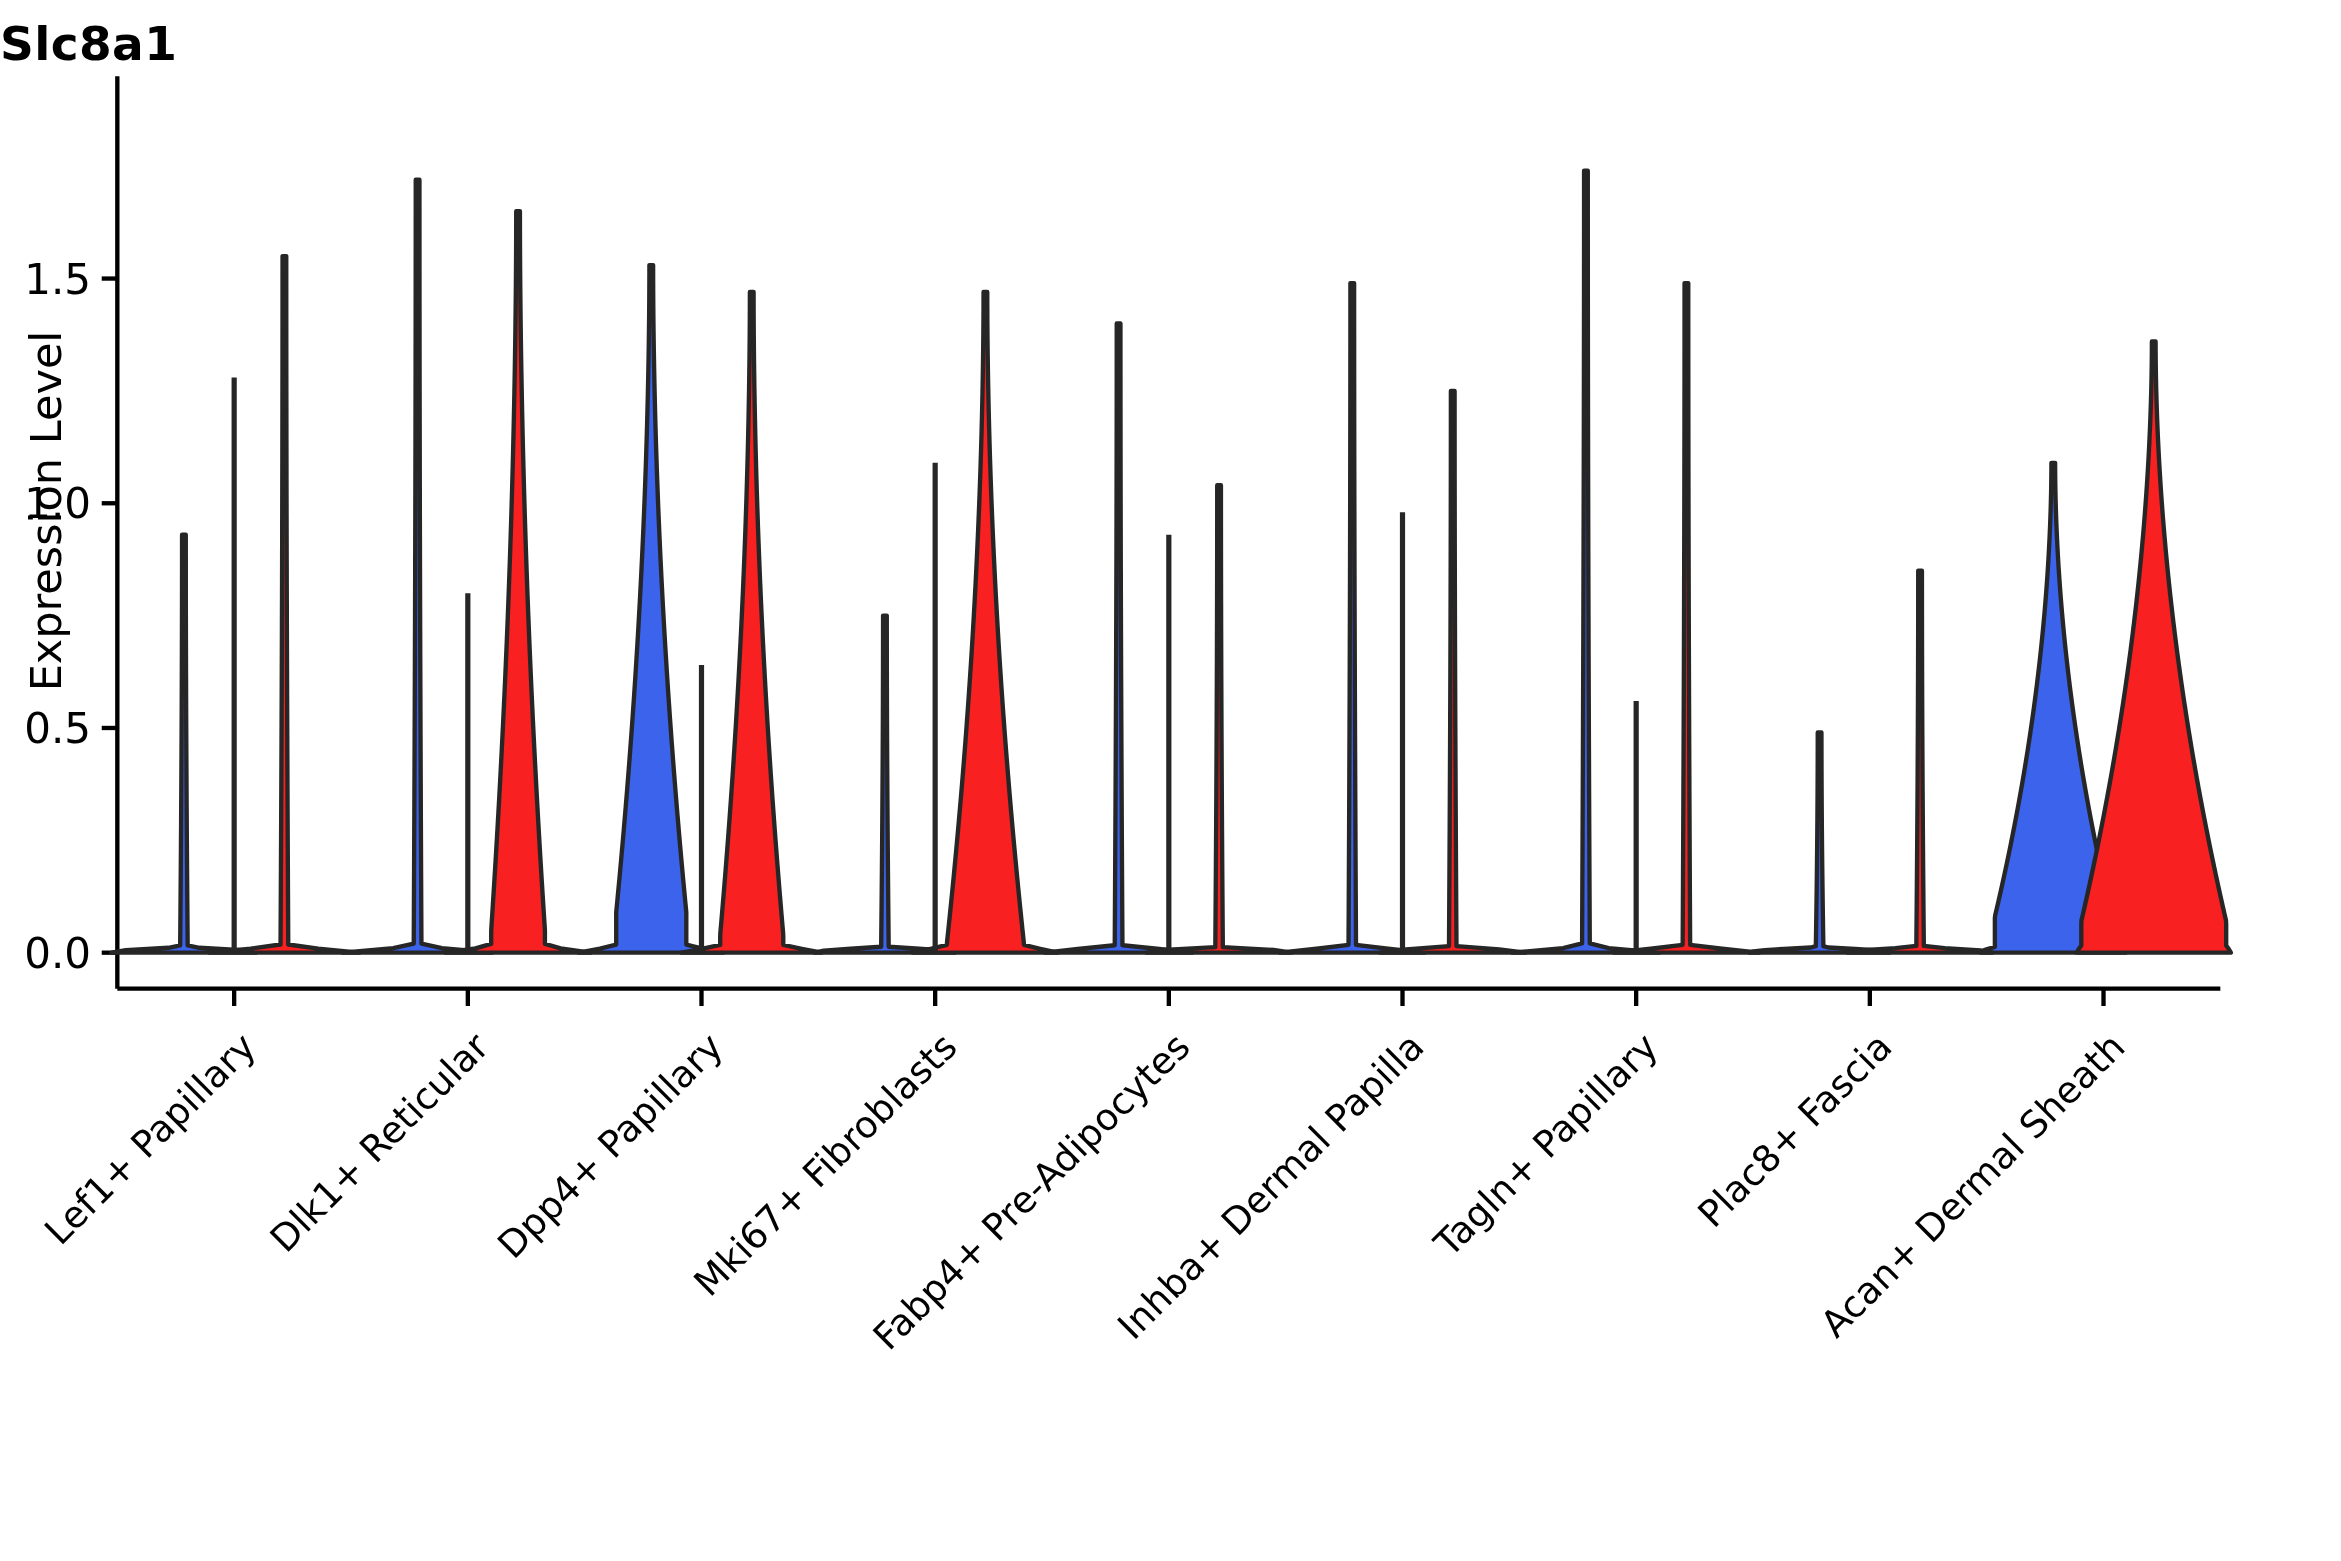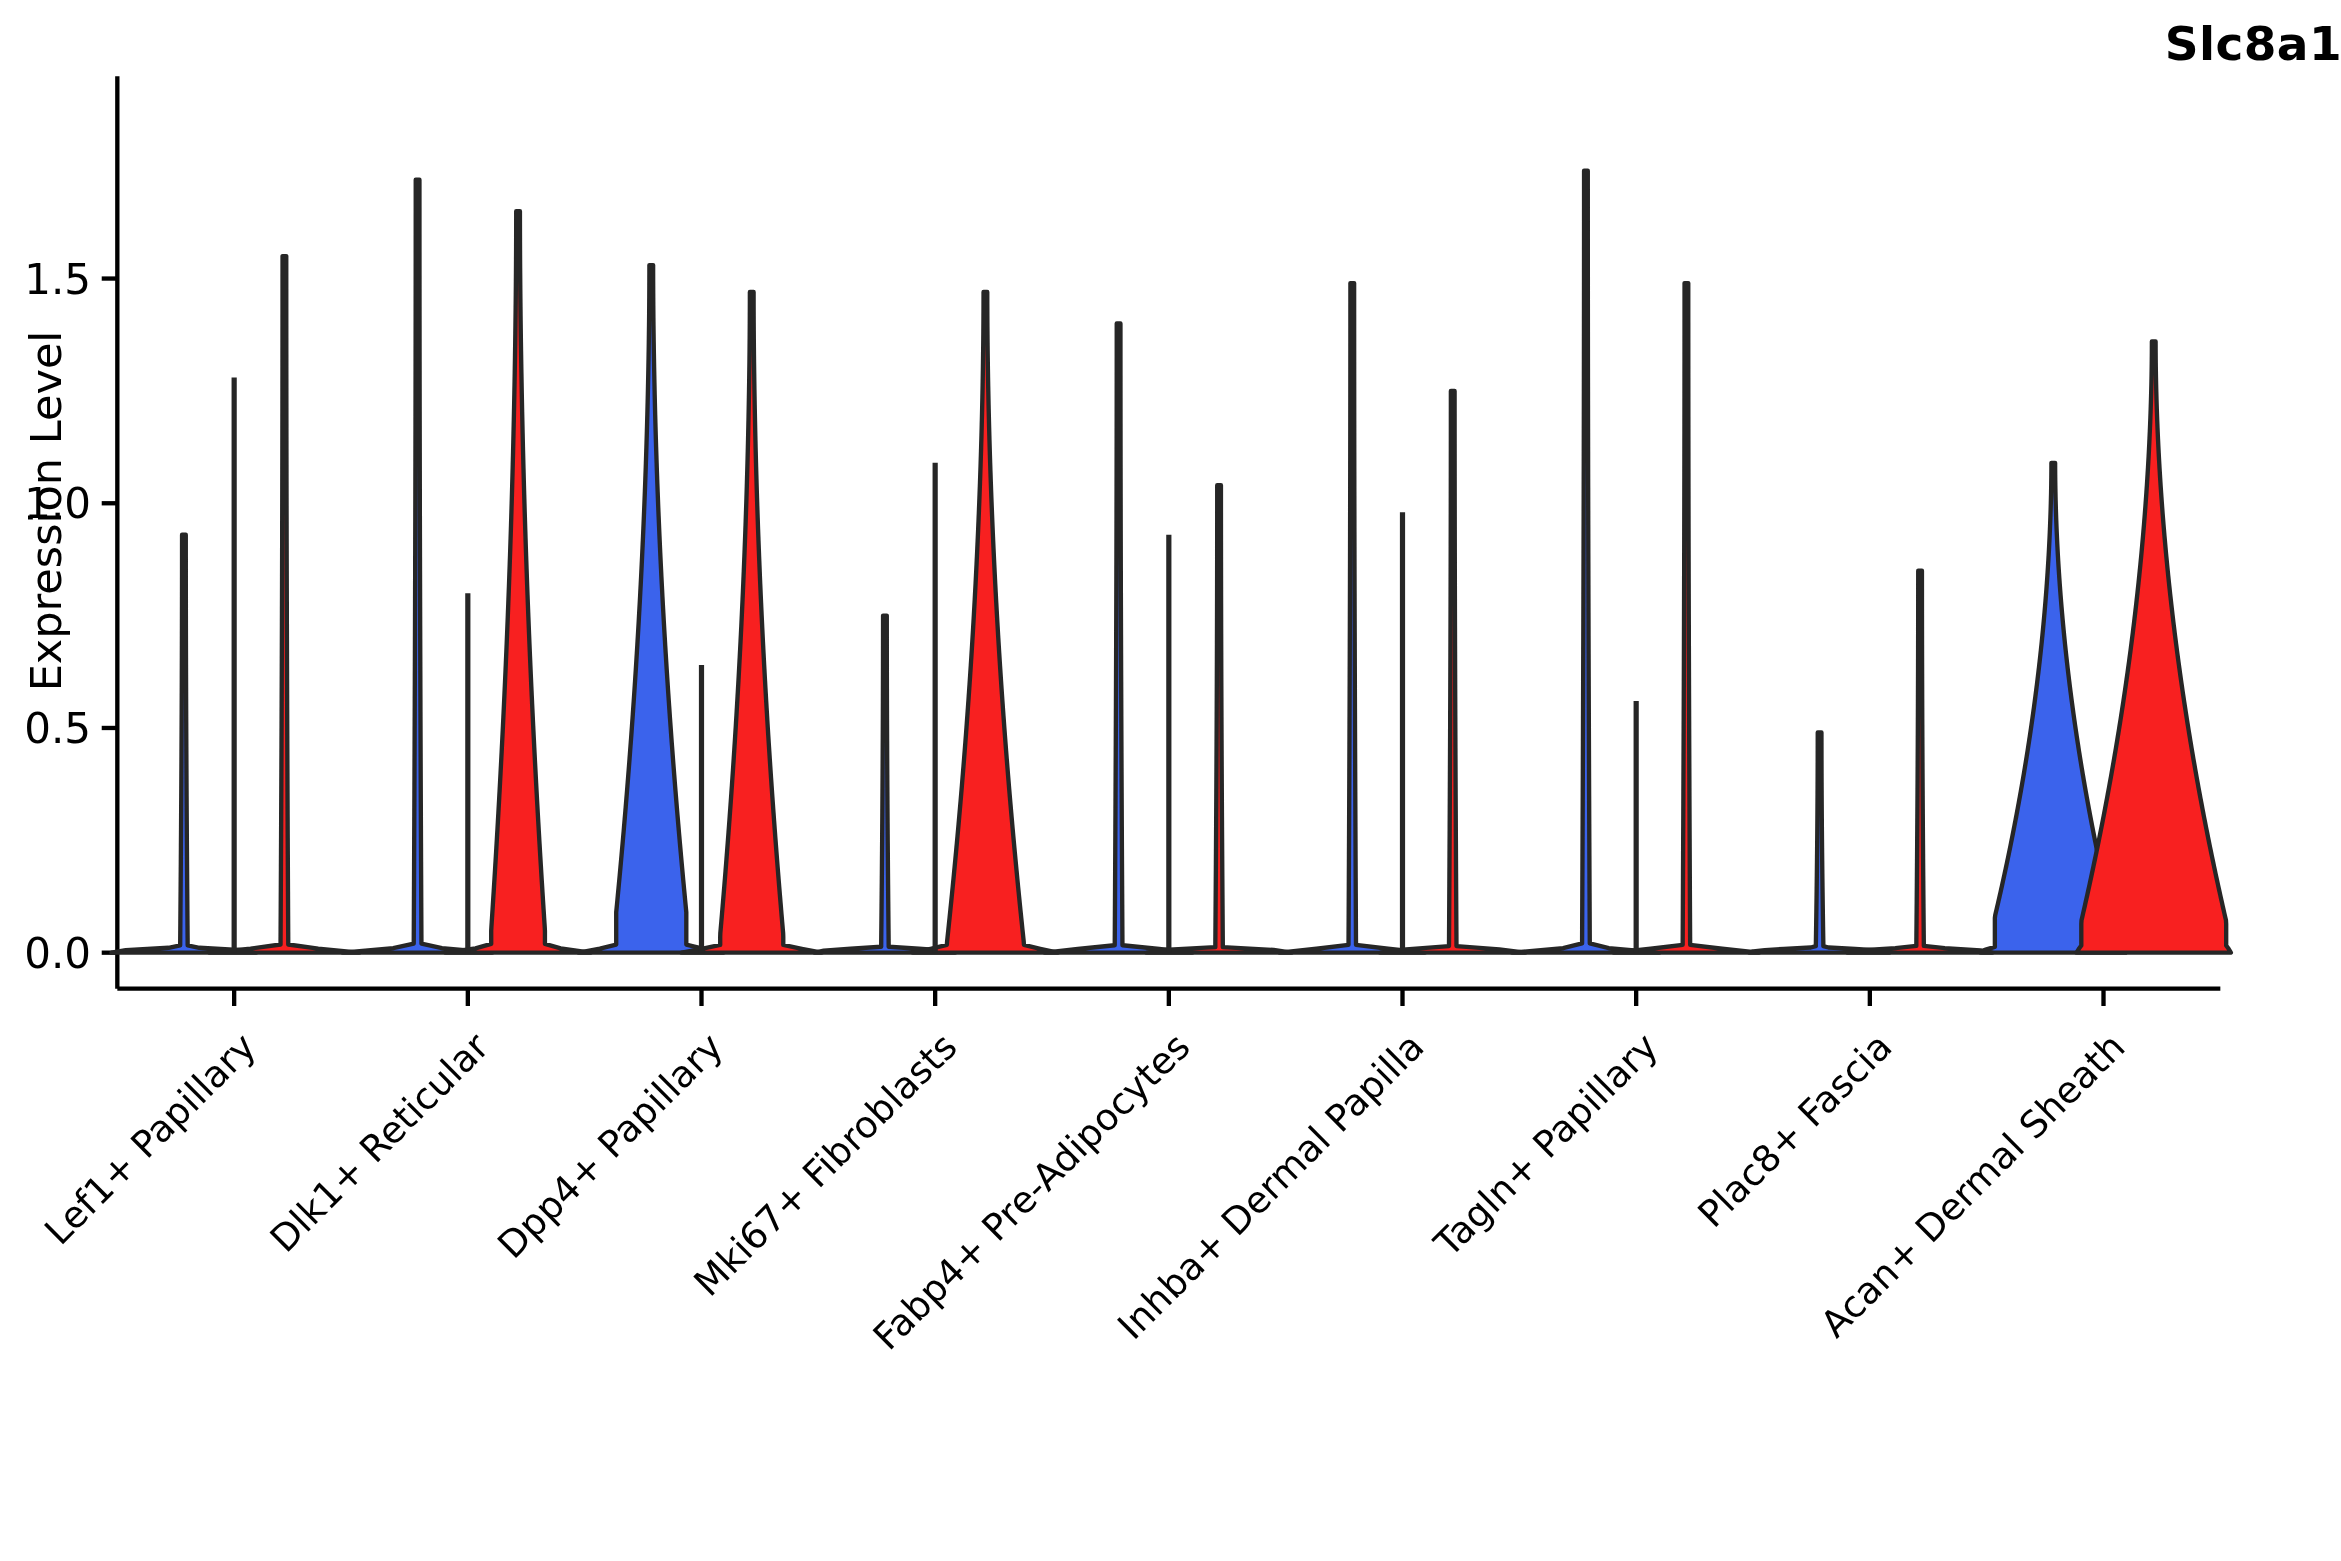--- a/index.html
+++ b/index.html
@@ -18,21 +18,21 @@
     position: relative;
     width: 2342px;
     height: 1561px;
     background: #ffffff;
   }
   #plot-title {
     position: absolute;
     left: 0;
     top: 15.6px;
     width: 2342px;
-    text-align: right;
+    text-align: left;
     font-size: 47px;
     font-weight: bold;
     color: #000000;
     letter-spacing: 0.4px;
   }
   #ylabel {
     position: absolute;
     left: -232px;
     top: 486px;
     width: 555px;

